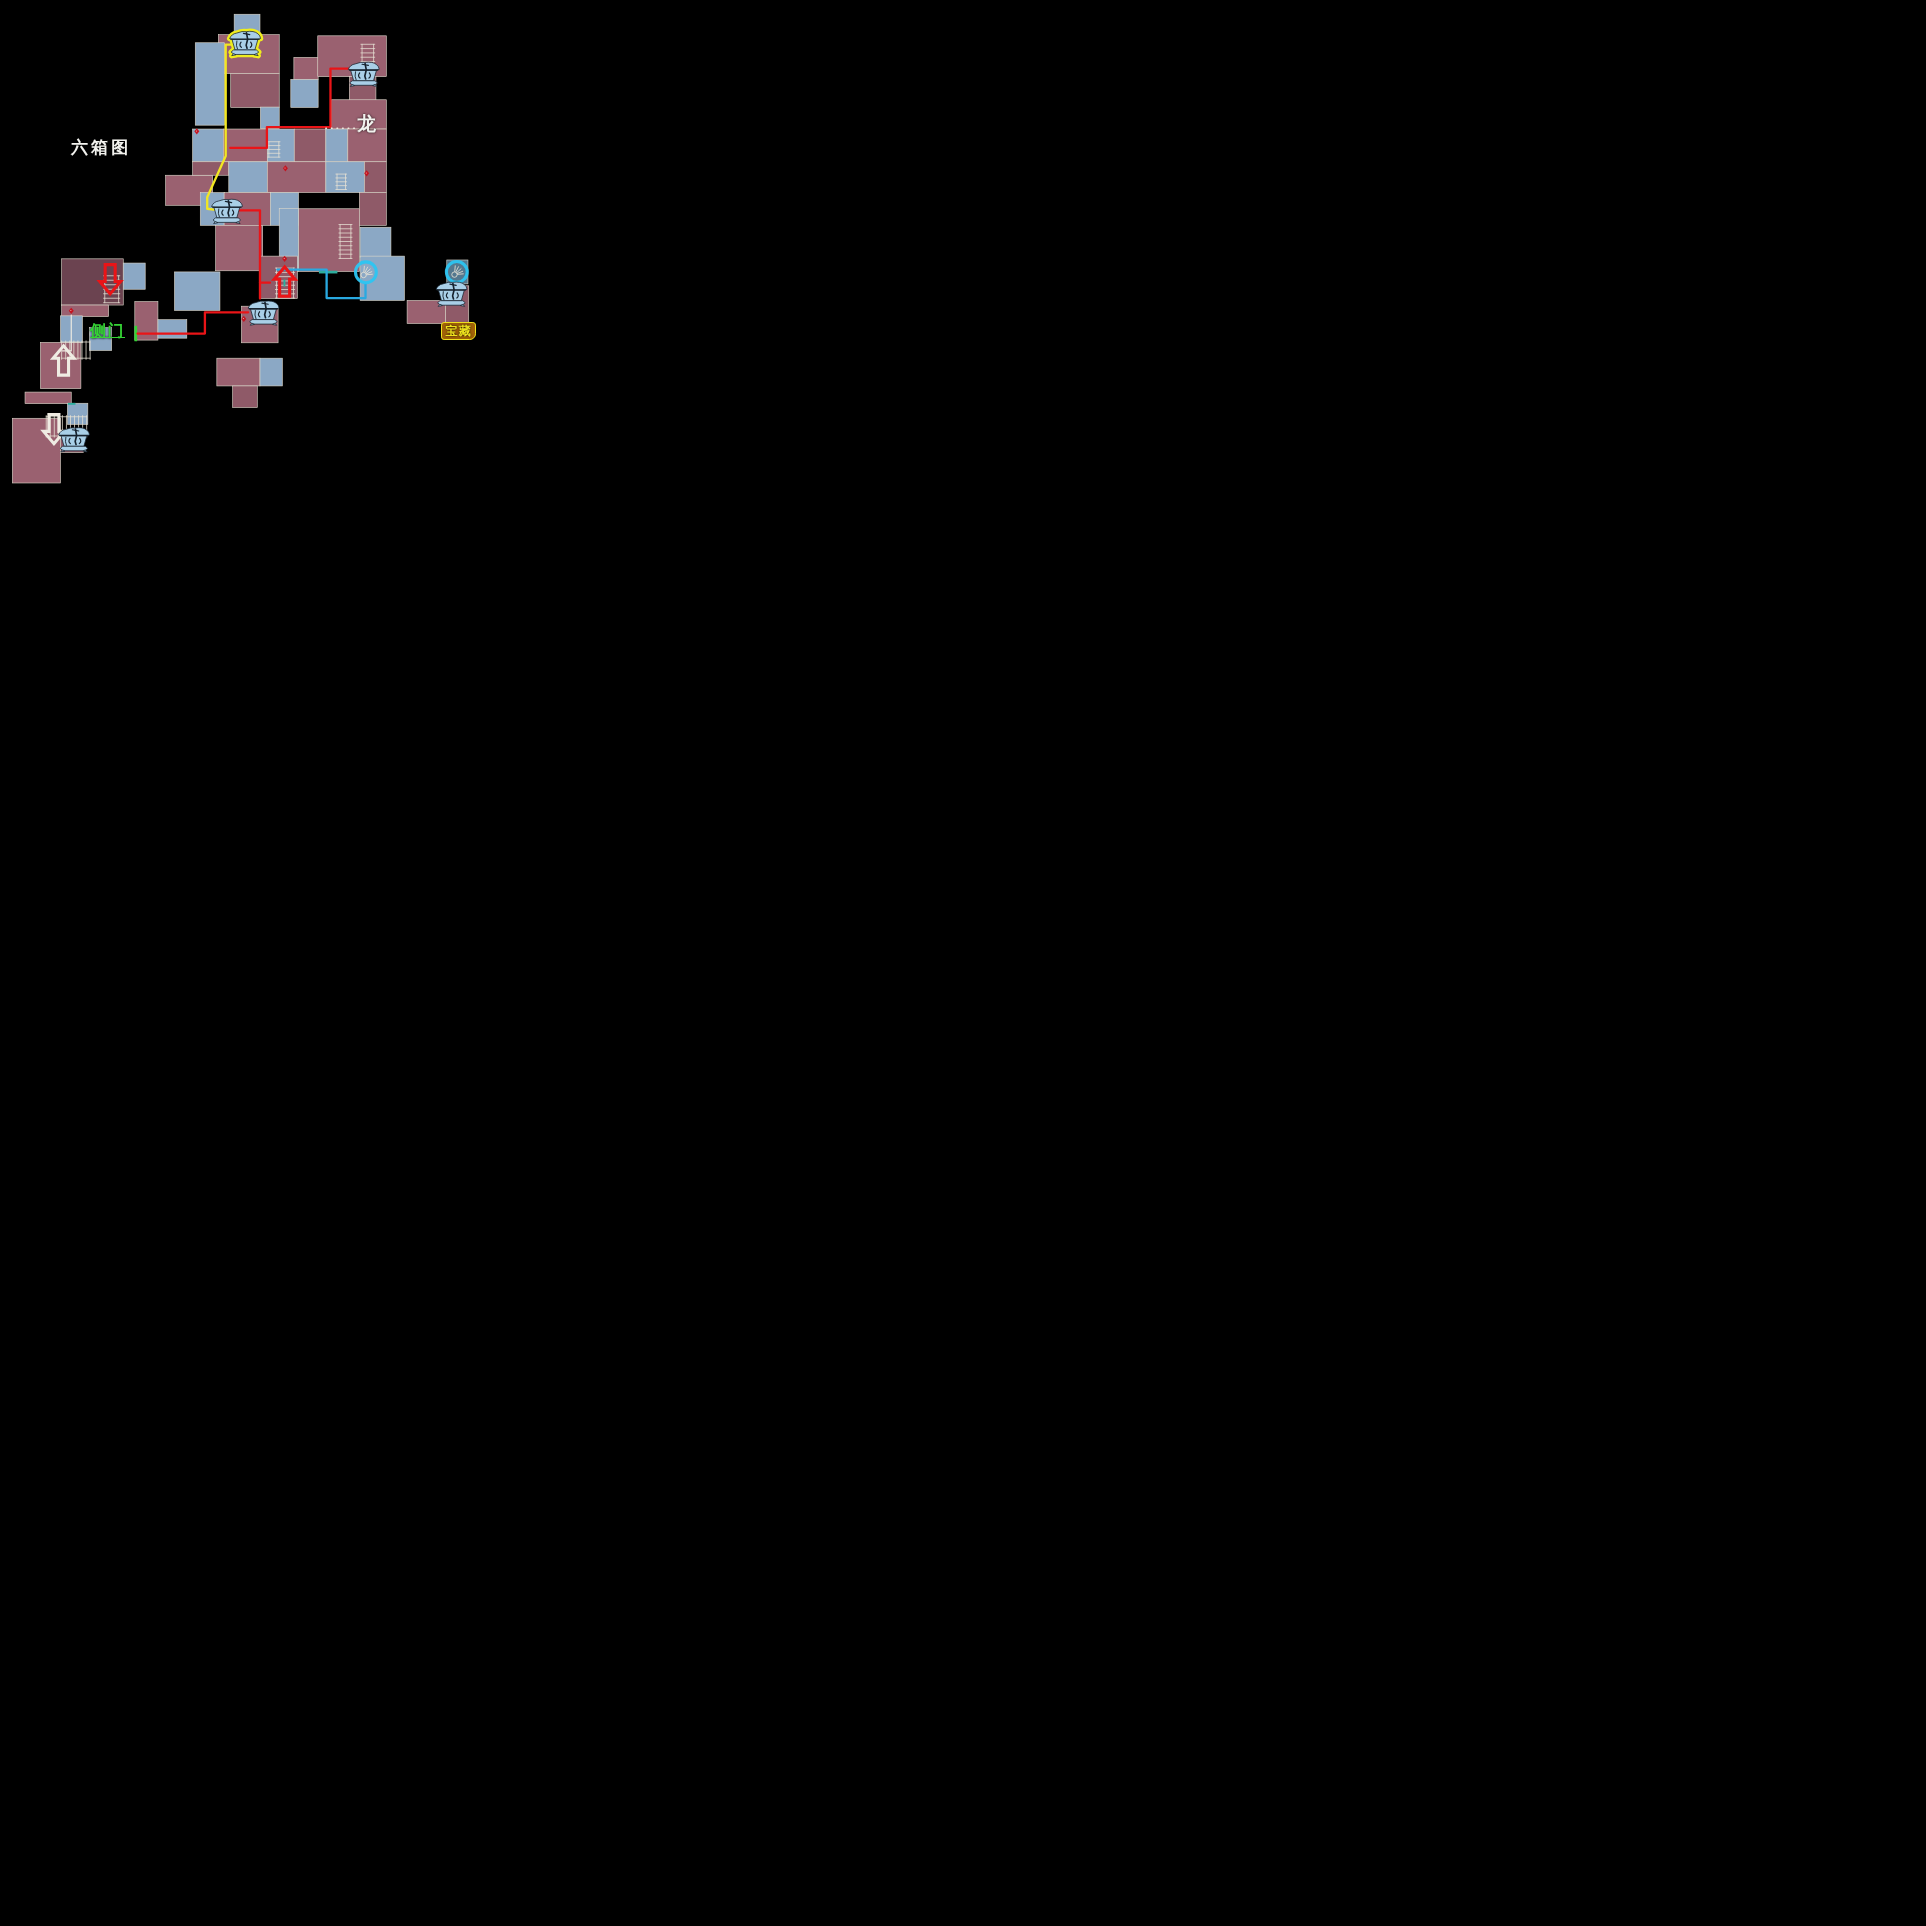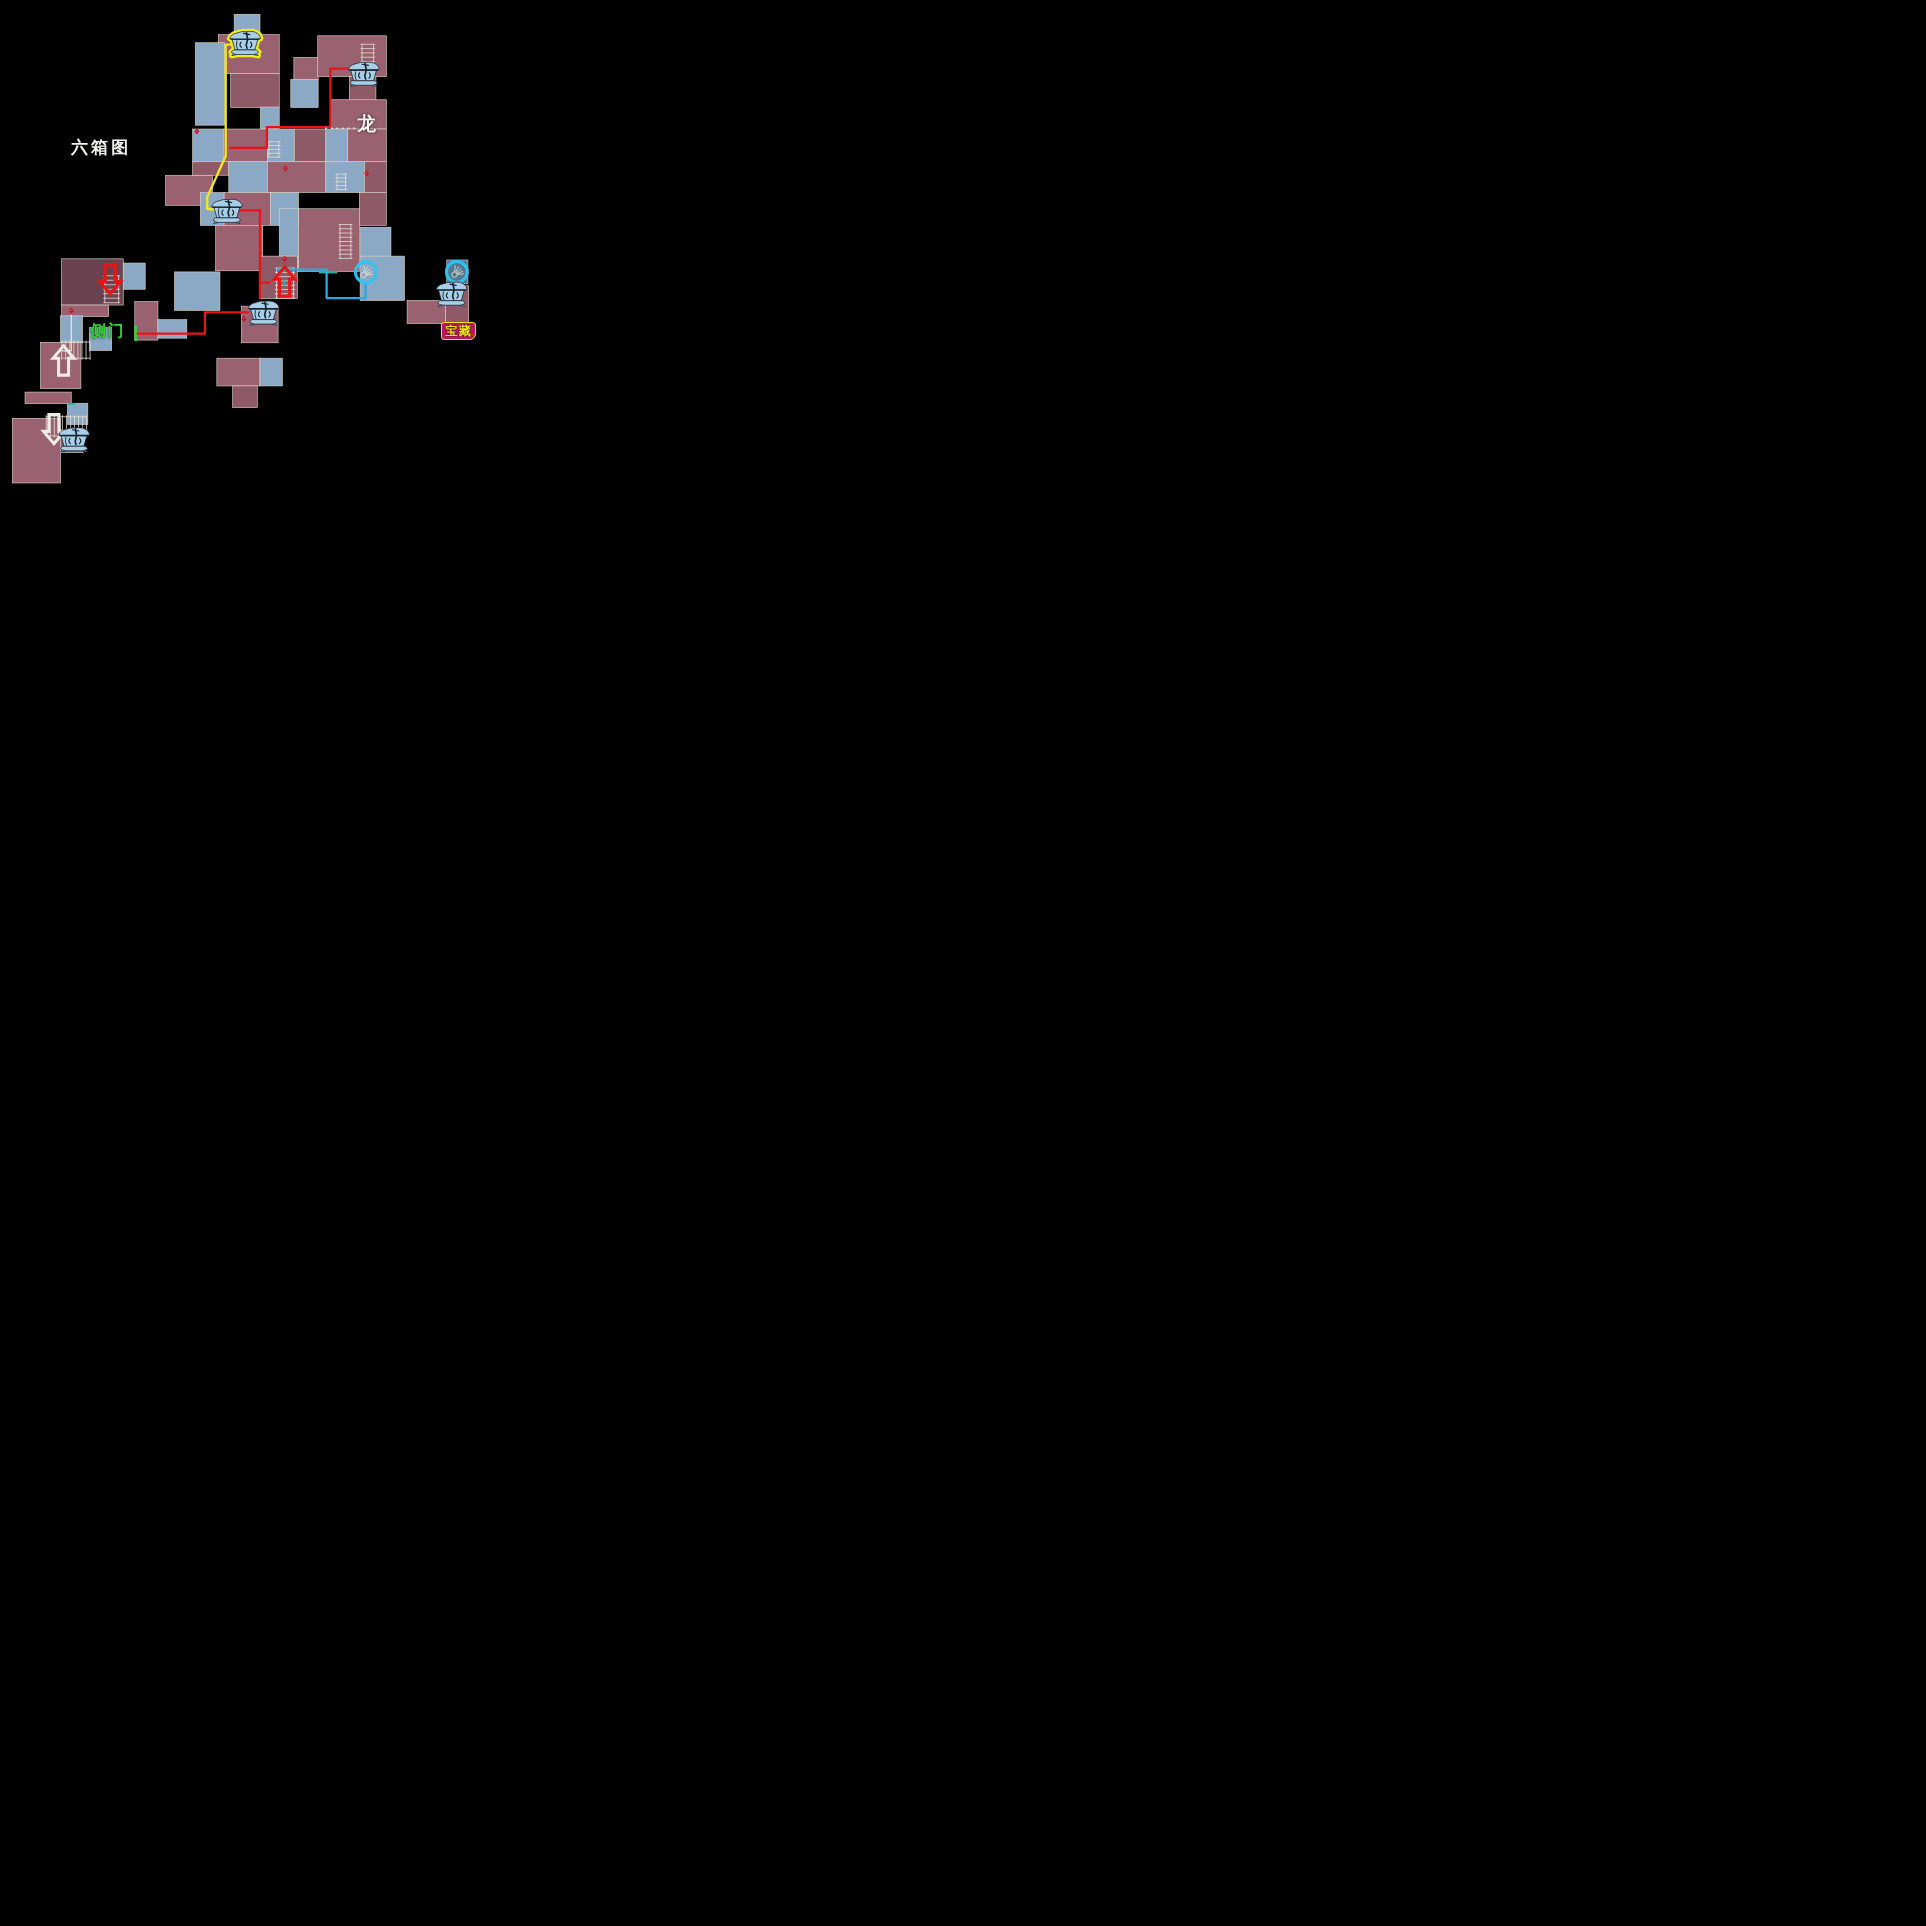--- a/index.html
+++ b/index.html
@@ -1,21 +1,21 @@
 <!DOCTYPE html>
 <html style="font-size:6.2px"><head>
 <meta charset="utf-8">
 <style>
   html,body{margin:0;padding:0;background:#000;}
   .stage{position:relative;width:493px;height:493px;background:#000;overflow:hidden;
          font-family:"Liberation Sans","DejaVu Sans",sans-serif;}
   #map{position:absolute;left:0;top:0;width:100%;height:100%;}
   .map-label{position:absolute;white-space:nowrap;font-weight:bold;line-height:1;
              text-shadow:0 0 2.3px rgba(0,0,0,.9);}
-  .boxed{background:#be185d;border-style:solid;border-width:1.5px;
+  .boxed{background:#a16207;border-style:solid;border-width:1.5px;
          border-radius:3.1px 3.1px 6.2px 3.1px;padding:1.5px 3.5px 2.3px 3.5px;}
 </style>
 </head>
 <body>
 
 <div class="stage">
   <svg id="map" viewBox="0 0 1280 1280" xmlns="http://www.w3.org/2000/svg">
       <rect x="0" y="0" width="1280" height="1280" fill="#000000"></rect>
       <g>
         <rect x="608" y="37" width="67" height="54" fill="#8ba8c5" stroke="#dcd7ca" stroke-width="1.6"></rect>
@@ -329,16 +329,16 @@
           <path d="M-5,-31 L16,-27" stroke-width="4" fill="none" stroke="#16222e" stroke-linecap="round"></path>
           <path d="M-13,-2 Q-21,8 -12,15" stroke-width="4" fill="none" stroke="#16222e" stroke-linecap="round"></path>
           <path d="M19,-2 Q27,8 18,15" stroke-width="4" fill="none" stroke="#16222e" stroke-linecap="round"></path>
           <path d="M-27,-6 Q-31,10 -25,21" stroke-width="3" fill="none" stroke="#16222e" stroke-linecap="round"></path>
         </g>
       </g>
     </svg>
 
   <div class="map-label" style="left: 35px; top: 139px; font-size: 17px; letter-spacing: 3.1px; color: rgb(242, 242, 238); margin-left: 36px;">六箱图</div>
   <div class="map-label" style="left: 357px; top: 114px; font-size: 19px; letter-spacing: 0px; color: rgb(242, 242, 238);">龙</div>
-  <div class="map-label" style="left: 90px; top: 323px; font-size: 16px; letter-spacing: 1.5px; color: rgb(53, 212, 53);">侧门</div>
+  <div class="map-label" style="left: 90px; top: 323px; font-size: 16px; letter-spacing: 1.5px; color: rgb(53, 212, 53); text-decoration: underline;">侧门</div>
   <div class="map-label boxed" style="left: 441px; top: 322px; font-size: 12px; letter-spacing: 1.2px; color: rgb(239, 227, 30); border-color: rgb(239, 227, 30);">宝藏</div>
 </div>
 
 
 </body></html>

